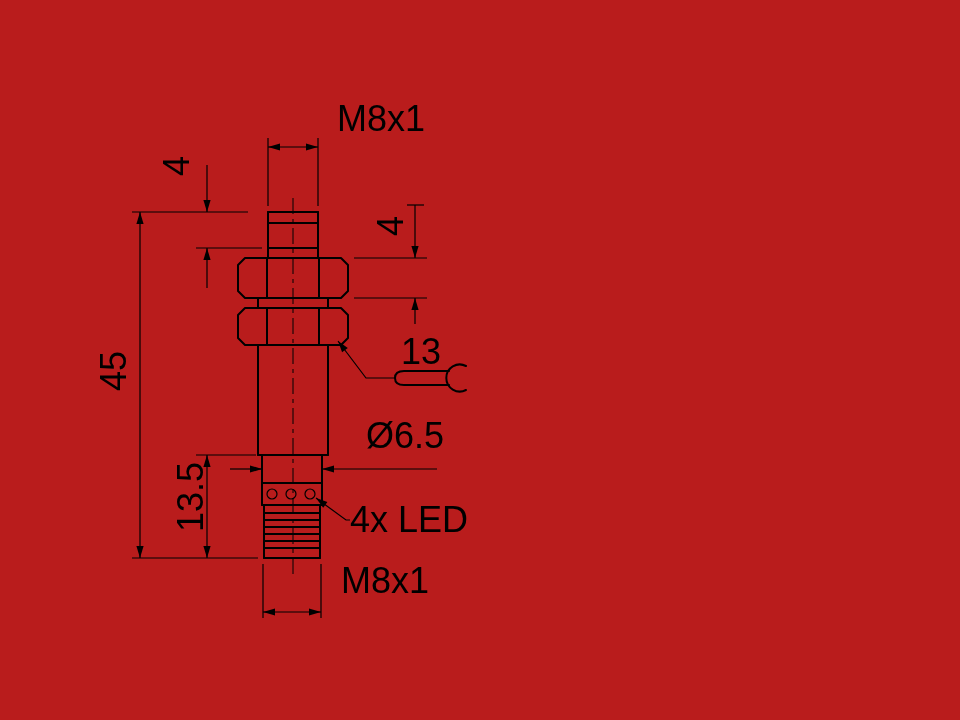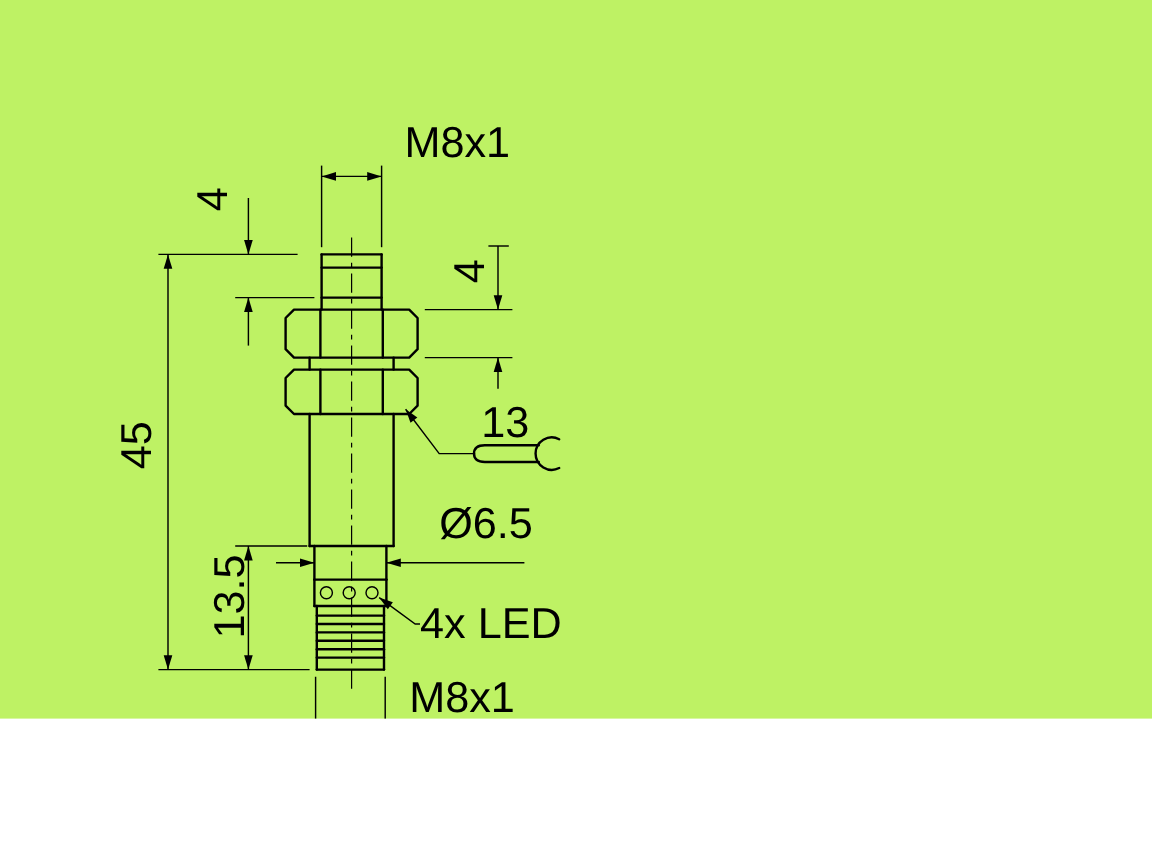--- a/index.html
+++ b/index.html
@@ -1,16 +1,16 @@
 <!DOCTYPE html>
 <html><head>
 <meta charset="utf-8">
 <style>
   html,body{margin:0;padding:0;background:#ffffff;}
-  .stage{width:960px;height:599px;position:relative;background:#bef264;overflow:hidden;}
+  .stage{width:960px;height:720px;position:relative;background:#b91c1c;overflow:hidden;}
   svg{display:block;}
   .outline{stroke:#000000;stroke-width:2;fill:none;stroke-linecap:round;stroke-linejoin:round;}
   .thin{stroke:#000000;stroke-width:1.2;fill:none;}
   .centerline{stroke:#000000;stroke-width:1;fill:none;stroke-dasharray:16 5 4 5;}
   .arrow{fill:#000000;stroke:none;}
   text{font-family:"Liberation Sans","DejaVu Sans",sans-serif;font-size:36px;fill:#000000;stroke:none;}
 </style>
 </head>
 <body>
 

